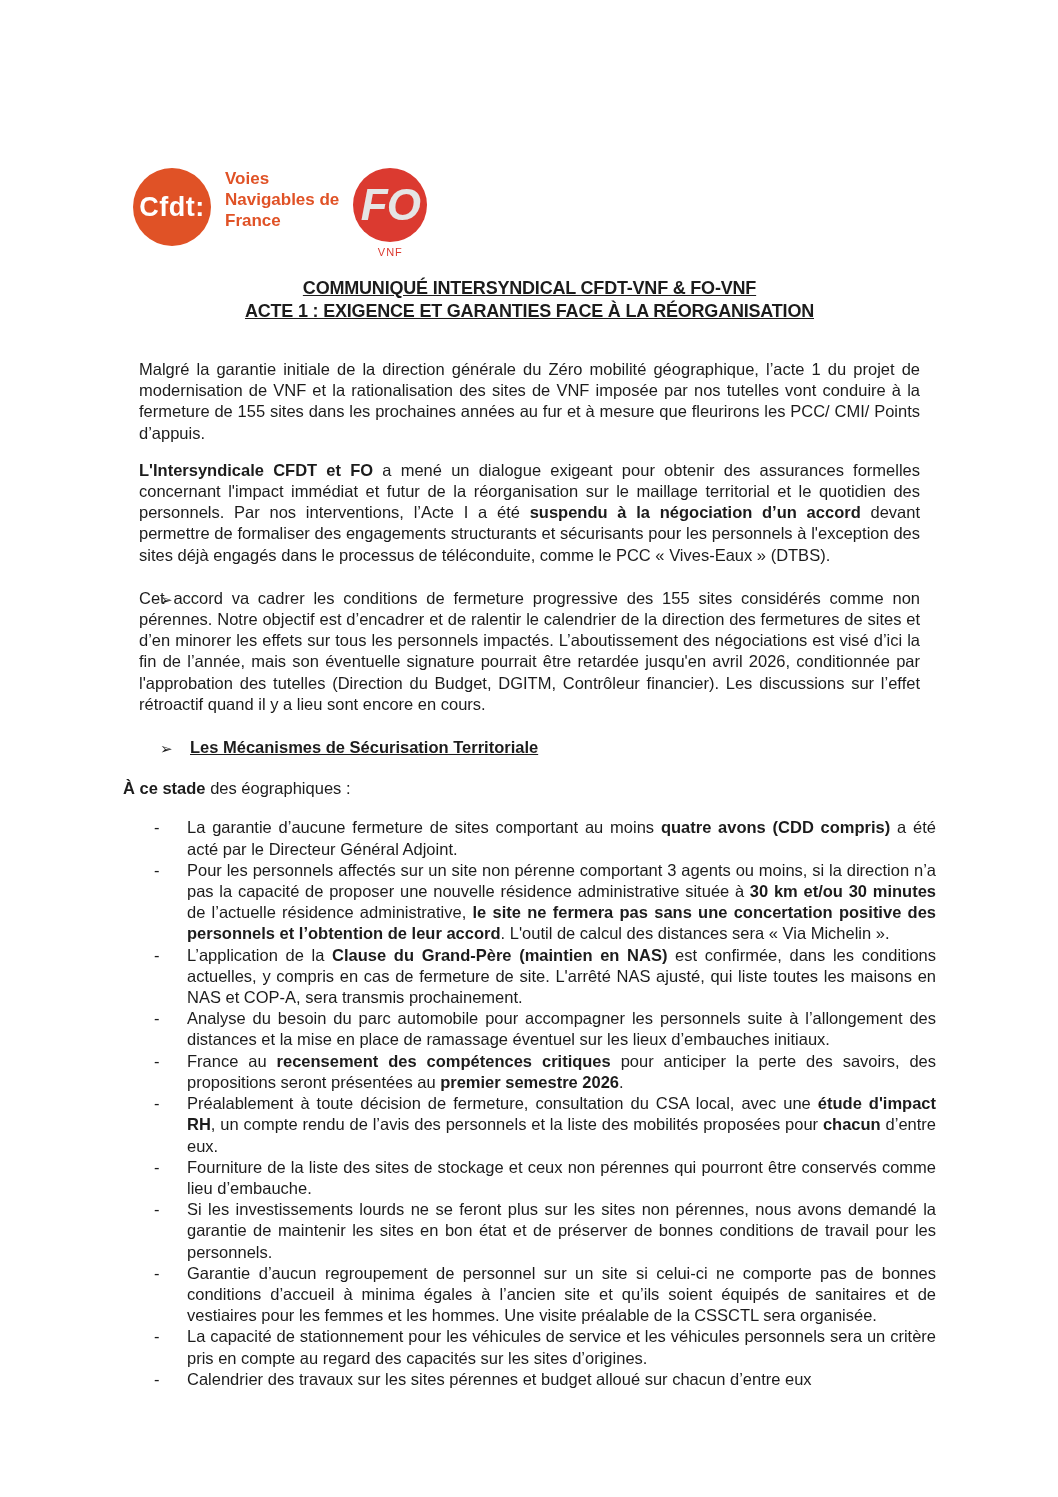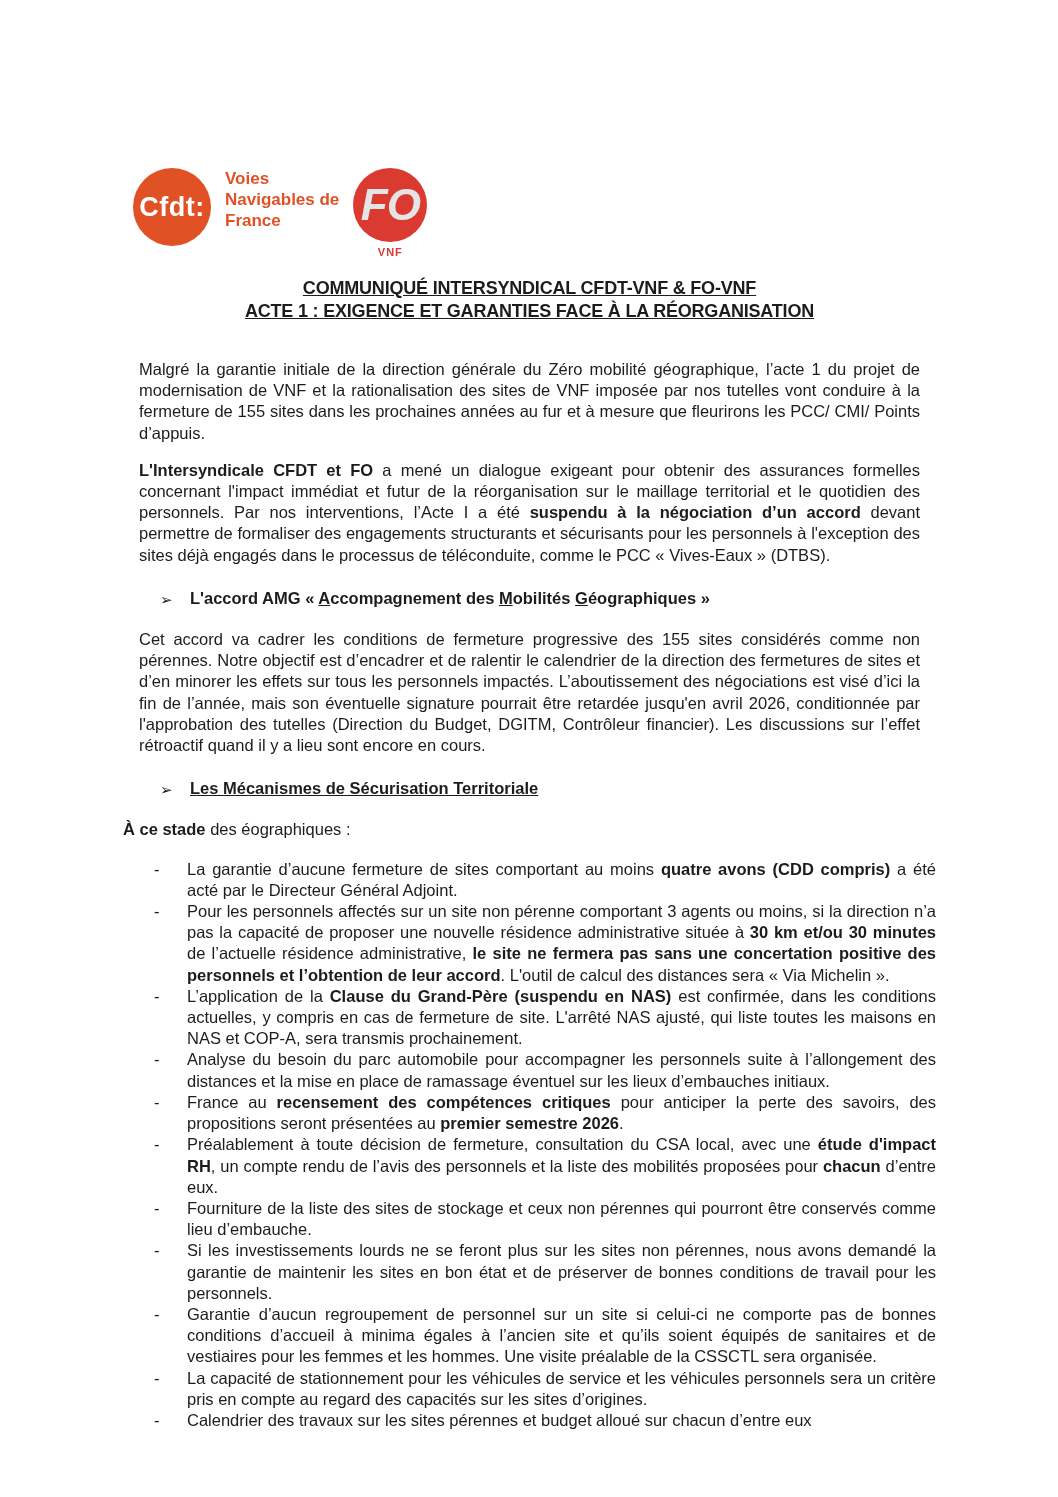--- a/index.html
+++ b/index.html
@@ -28,21 +28,21 @@
     margin-left:14px; color:var(--cfdt,#E05226);
     font-weight:bold; font-size:17px; line-height:21px; white-space:pre-line;
   }
   .fo-group { margin-left:14px; display:flex; flex-direction:column; align-items:center; }
   .fo-circle {
     width:74px; height:74px; border-radius:50%;
     background:var(--fo,#DB3A30); color:#e5e5e5;
     display:flex; align-items:center; justify-content:center;
     font-weight:bold; font-style:italic; font-size:44px; letter-spacing:-1px;
   }
-  .fo-sub { margin-top:4px; color:var(--fo,#DB3A30); font-weight:bold; font-size:11px; letter-spacing:1px; }
+  .fo-sub { margin-top:4px; color:var(--fo,#DB3A30); font-weight:normal; font-size:11px; letter-spacing:1px; }
 
   
   .title { margin-top:19px; text-align:center; font-weight:bold; font-size:18px; line-height:23px; letter-spacing:-0.2px; }
   .title-line { text-decoration:underline; }
 
   
   .para { margin:16px; text-align:justify; font-size:16.5px; line-height:21.2px; }
   .para.first { margin-top:36px; }
   .heading { position:relative; margin:22px 0 20px 0; padding-left:67px; font-size:16.5px; line-height:21.2px; }
   .arrow { position:absolute; left:37px; top:1px; font-size:15px; }
@@ -79,36 +79,35 @@
     <div class="title">
       <div class="title-line">COMMUNIQUÉ INTERSYNDICAL CFDT-VNF &amp; FO-VNF</div>
       <div class="title-line">ACTE 1 : EXIGENCE ET GARANTIES FACE À LA RÉORGANISATION</div>
     </div>
 
     <p class="para first"><span>Malgré la garantie initiale de la direction générale du Zéro mobilité géographique, l’acte 1 du projet de modernisation de VNF et la rationalisation des sites de VNF imposée par nos tutelles vont conduire à la fermeture de 155 sites dans les prochaines années au fur et à mesure que fleurirons les PCC/ CMI/ Points d’appuis.</span></p>
     <p class="para"><span class="b">L'Intersyndicale CFDT et FO</span><span> a mené un dialogue exigeant pour obtenir des assurances formelles concernant l'impact immédiat et futur de la réorganisation sur le maillage territorial et le quotidien des personnels. Par nos interventions, l’Acte I a été </span><span class="b">suspendu à la négociation d’un accord</span><span> devant permettre de formaliser des engagements structurants et sécurisants pour les personnels à l'exception des sites déjà engagés dans le processus de téléconduite, comme le PCC « Vives-Eaux » (DTBS).</span></p>
 
     <div class="heading">
       <span class="arrow">➢</span>
-      <span><span class="b">L'accord AMG « </span><span class="b u">A</span><span class="b">ccompagnement des </span><span class="b u">M</span><span class="b">obilités </span><span class="b u">G</span><span class="b">éographiques »</span></span>
     </div>
 
     <p class="para"><span>Cet accord va cadrer les conditions de fermeture progressive des 155 sites considérés comme non pérennes. Notre objectif est d’encadrer et de ralentir le calendrier de la direction des fermetures de sites et d’en minorer les effets sur tous les personnels impactés. L’aboutissement des négociations est visé d’ici la fin de l’année, mais son éventuelle signature pourrait être retardée jusqu'en avril 2026, conditionnée par l'approbation des tutelles (Direction du Budget, DGITM, Contrôleur financier). Les discussions sur l’effet rétroactif quand il y a lieu sont encore en cours.</span></p>
 
     <div class="heading">
       <span class="arrow">➢</span>
       <span><span class="b u">Les Mécanismes de Sécurisation Territoriale</span></span>
     </div>
 
     <p class="para stade"><span class="b">À ce stade</span><span> des éographiques :</span></p>
 
     <div class="dash-list">
         <div class="li"><span class="dash">-</span><span><span>La garantie d’aucune fermeture de sites comportant au moins </span><span class="b">quatre avons (CDD compris)</span><span> a été acté par le Directeur Général Adjoint.</span></span></div>
         <div class="li"><span class="dash">-</span><span><span>Pour les personnels affectés sur un site non pérenne comportant 3 agents ou moins, si la direction n’a pas la capacité de proposer une nouvelle résidence administrative située à </span><span class="b">30 km et/ou 30 minutes</span><span> de l’actuelle résidence administrative, </span><span class="b">le site ne fermera pas sans une concertation positive des personnels et l’obtention de leur accord</span><span>. L'outil de calcul des distances sera « Via Michelin ».</span></span></div>
-        <div class="li"><span class="dash">-</span><span><span>L’application de la </span><span class="b">Clause du Grand-Père (suspendu en NAS)</span><span> est confirmée, dans les conditions actuelles, y compris en cas de fermeture de site. L'arrêté NAS ajusté, qui liste toutes les maisons en NAS et COP-A, sera transmis prochainement.</span></span></div>
+        <div class="li"><span class="dash">-</span><span><span>L’application de la </span><span class="b">Clause du Grand-Père (maintien en NAS)</span><span> est confirmée, dans les conditions actuelles, y compris en cas de fermeture de site. L'arrêté NAS ajusté, qui liste toutes les maisons en NAS et COP-A, sera transmis prochainement.</span></span></div>
         <div class="li"><span class="dash">-</span><span><span>Analyse du besoin du parc automobile pour accompagner les personnels suite à l’allongement des distances et la mise en place de ramassage éventuel sur les lieux d’embauches initiaux.</span></span></div>
         <div class="li"><span class="dash">-</span><span><span>France au </span><span class="b">recensement des compétences critiques</span><span> pour anticiper la perte des savoirs, des propositions seront présentées au </span><span class="b">premier semestre 2026</span><span>.</span></span></div>
         <div class="li"><span class="dash">-</span><span><span>Préalablement à toute décision de fermeture, consultation du CSA local, avec une </span><span class="b">étude d'impact RH</span><span>, un compte rendu de l’avis des personnels et la liste des mobilités proposées pour </span><span class="b">chacun</span><span> d’entre eux.</span></span></div>
         <div class="li"><span class="dash">-</span><span><span>Fourniture de la liste des sites de stockage et ceux non pérennes qui pourront être conservés comme lieu d’embauche.</span></span></div>
         <div class="li"><span class="dash">-</span><span><span>Si les investissements lourds ne se feront plus sur les sites non pérennes, nous avons demandé la garantie de maintenir les sites en bon état et de préserver de bonnes conditions de travail pour les personnels.</span></span></div>
         <div class="li"><span class="dash">-</span><span><span>Garantie d’aucun regroupement de personnel sur un site si celui-ci ne comporte pas de bonnes conditions d’accueil à minima égales à l’ancien site et qu’ils soient équipés de sanitaires et de vestiaires pour les femmes et les hommes. Une visite préalable de la CSSCTL sera organisée.</span></span></div>
         <div class="li"><span class="dash">-</span><span><span>La capacité de stationnement pour les véhicules de service et les véhicules personnels sera un critère pris en compte au regard des capacités sur les sites d’origines.</span></span></div>
         <div class="li"><span class="dash">-</span><span><span>Calendrier des travaux sur les sites pérennes et budget alloué sur chacun d’entre eux</span></span></div>
       </div>
 

